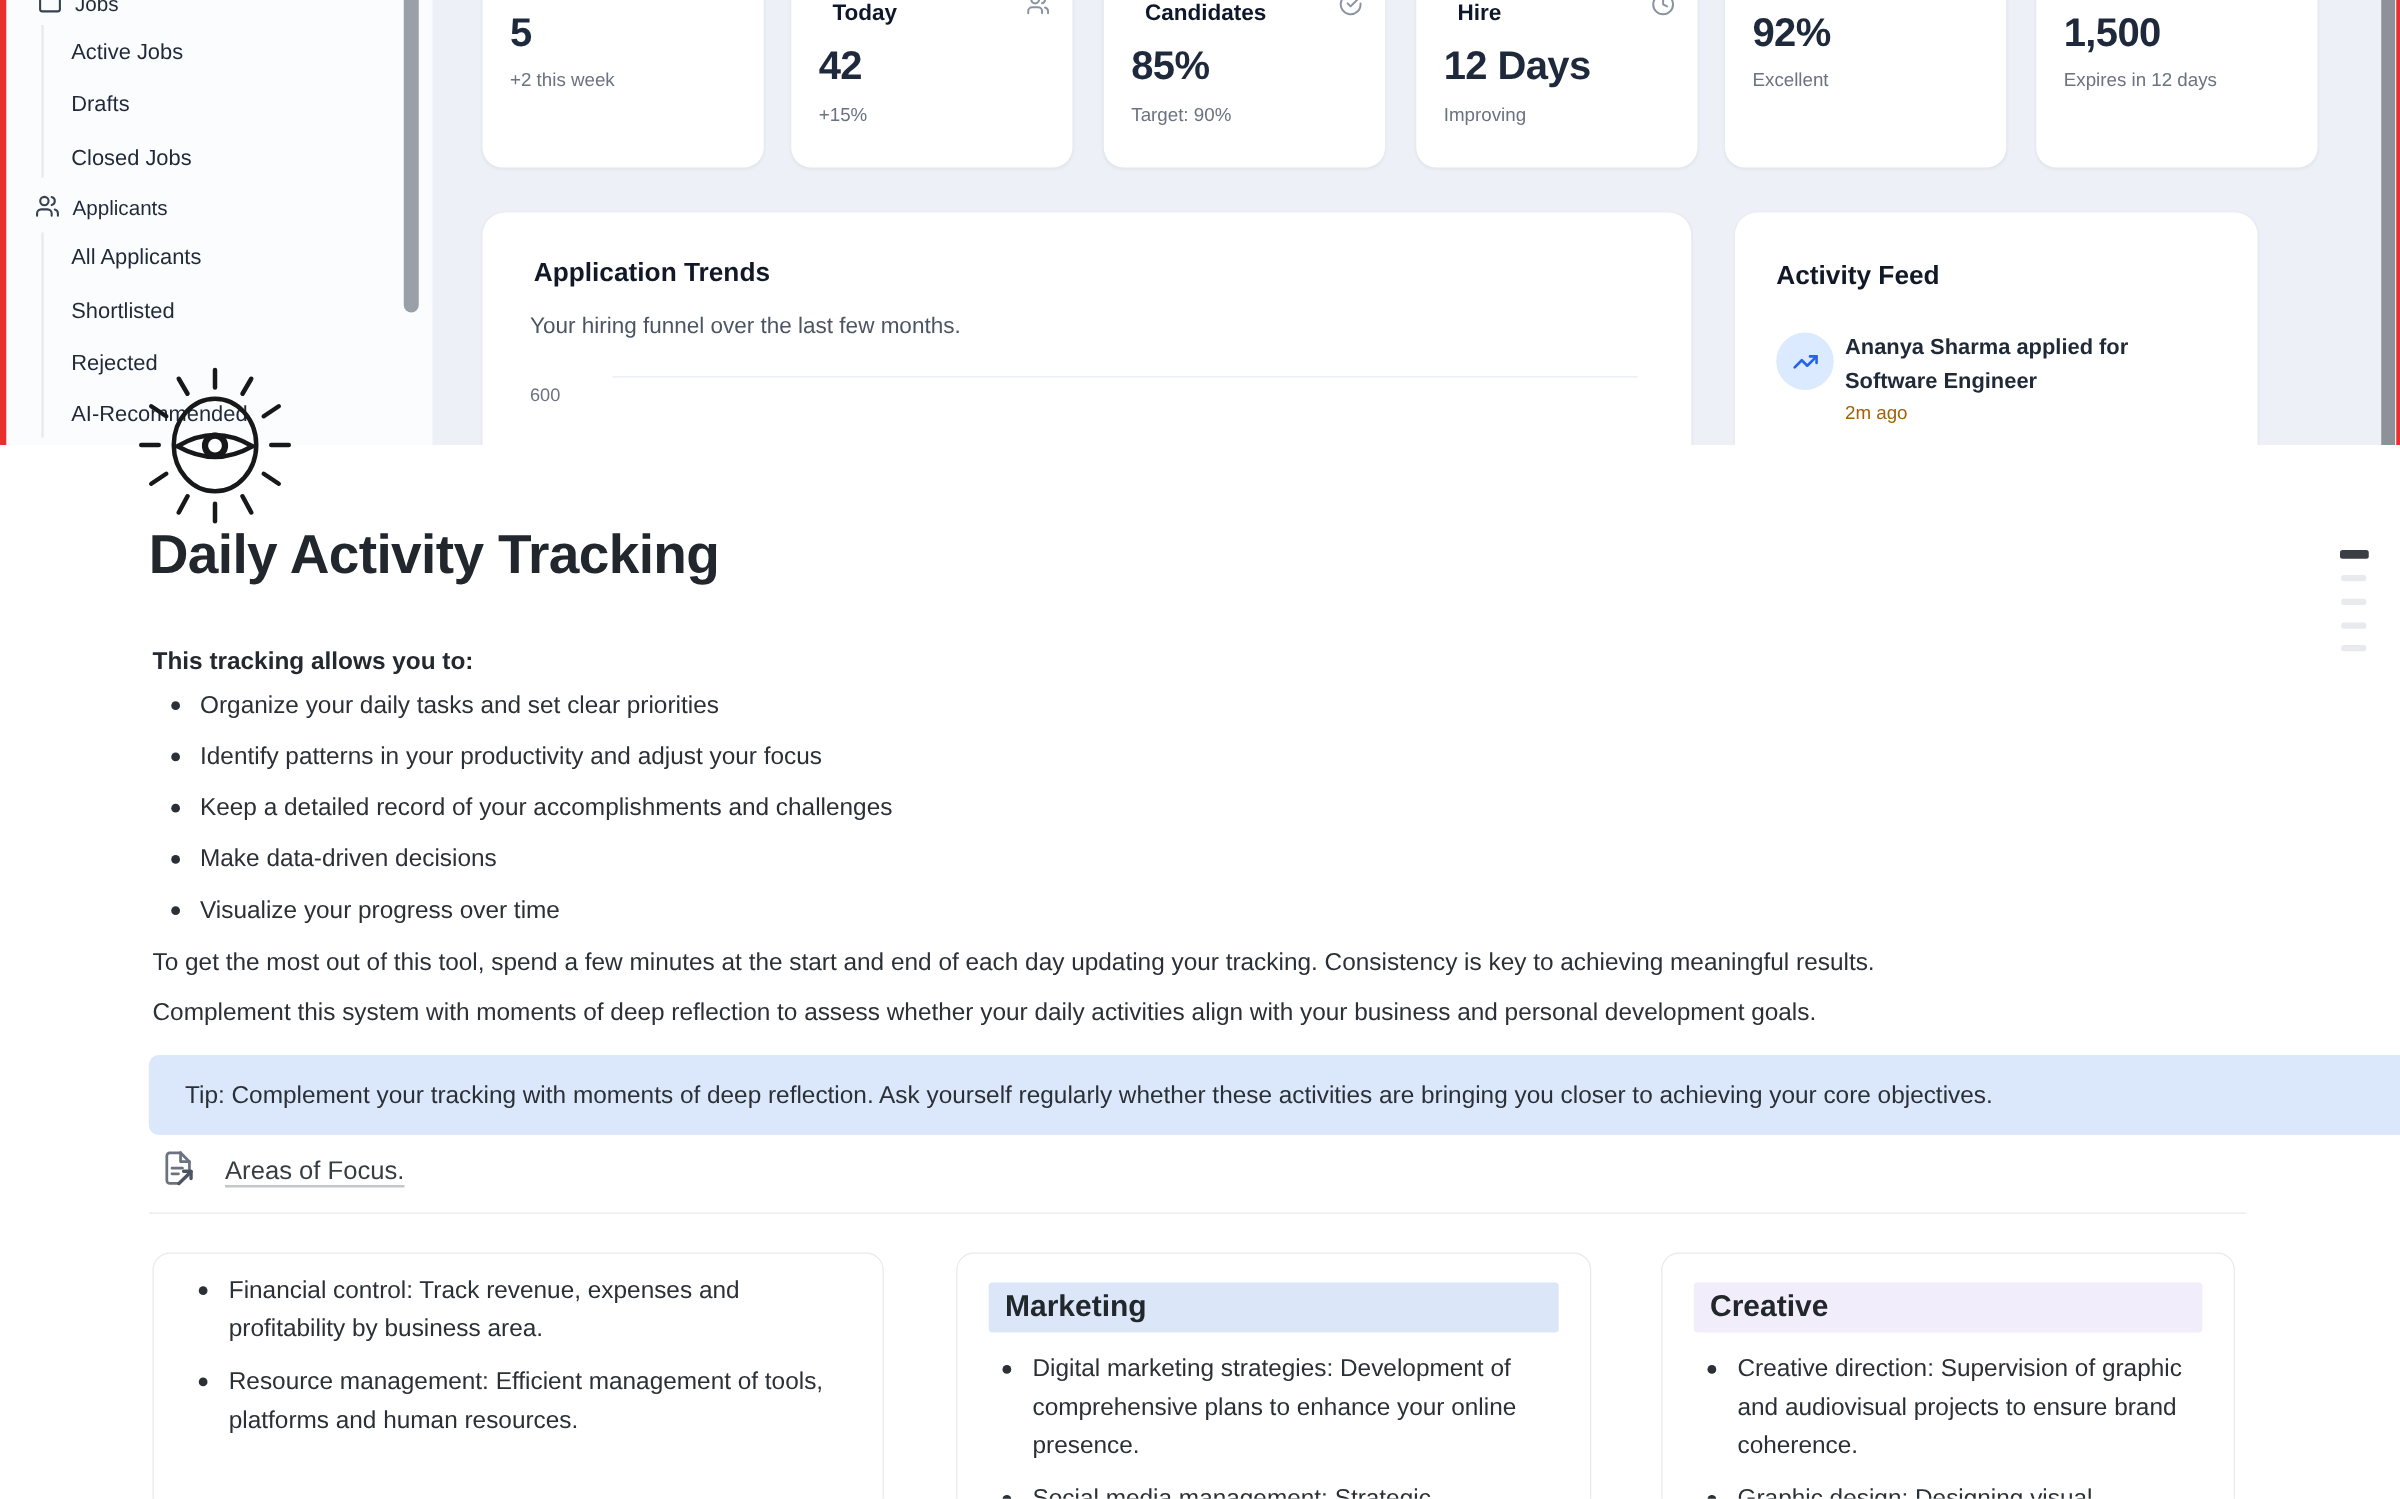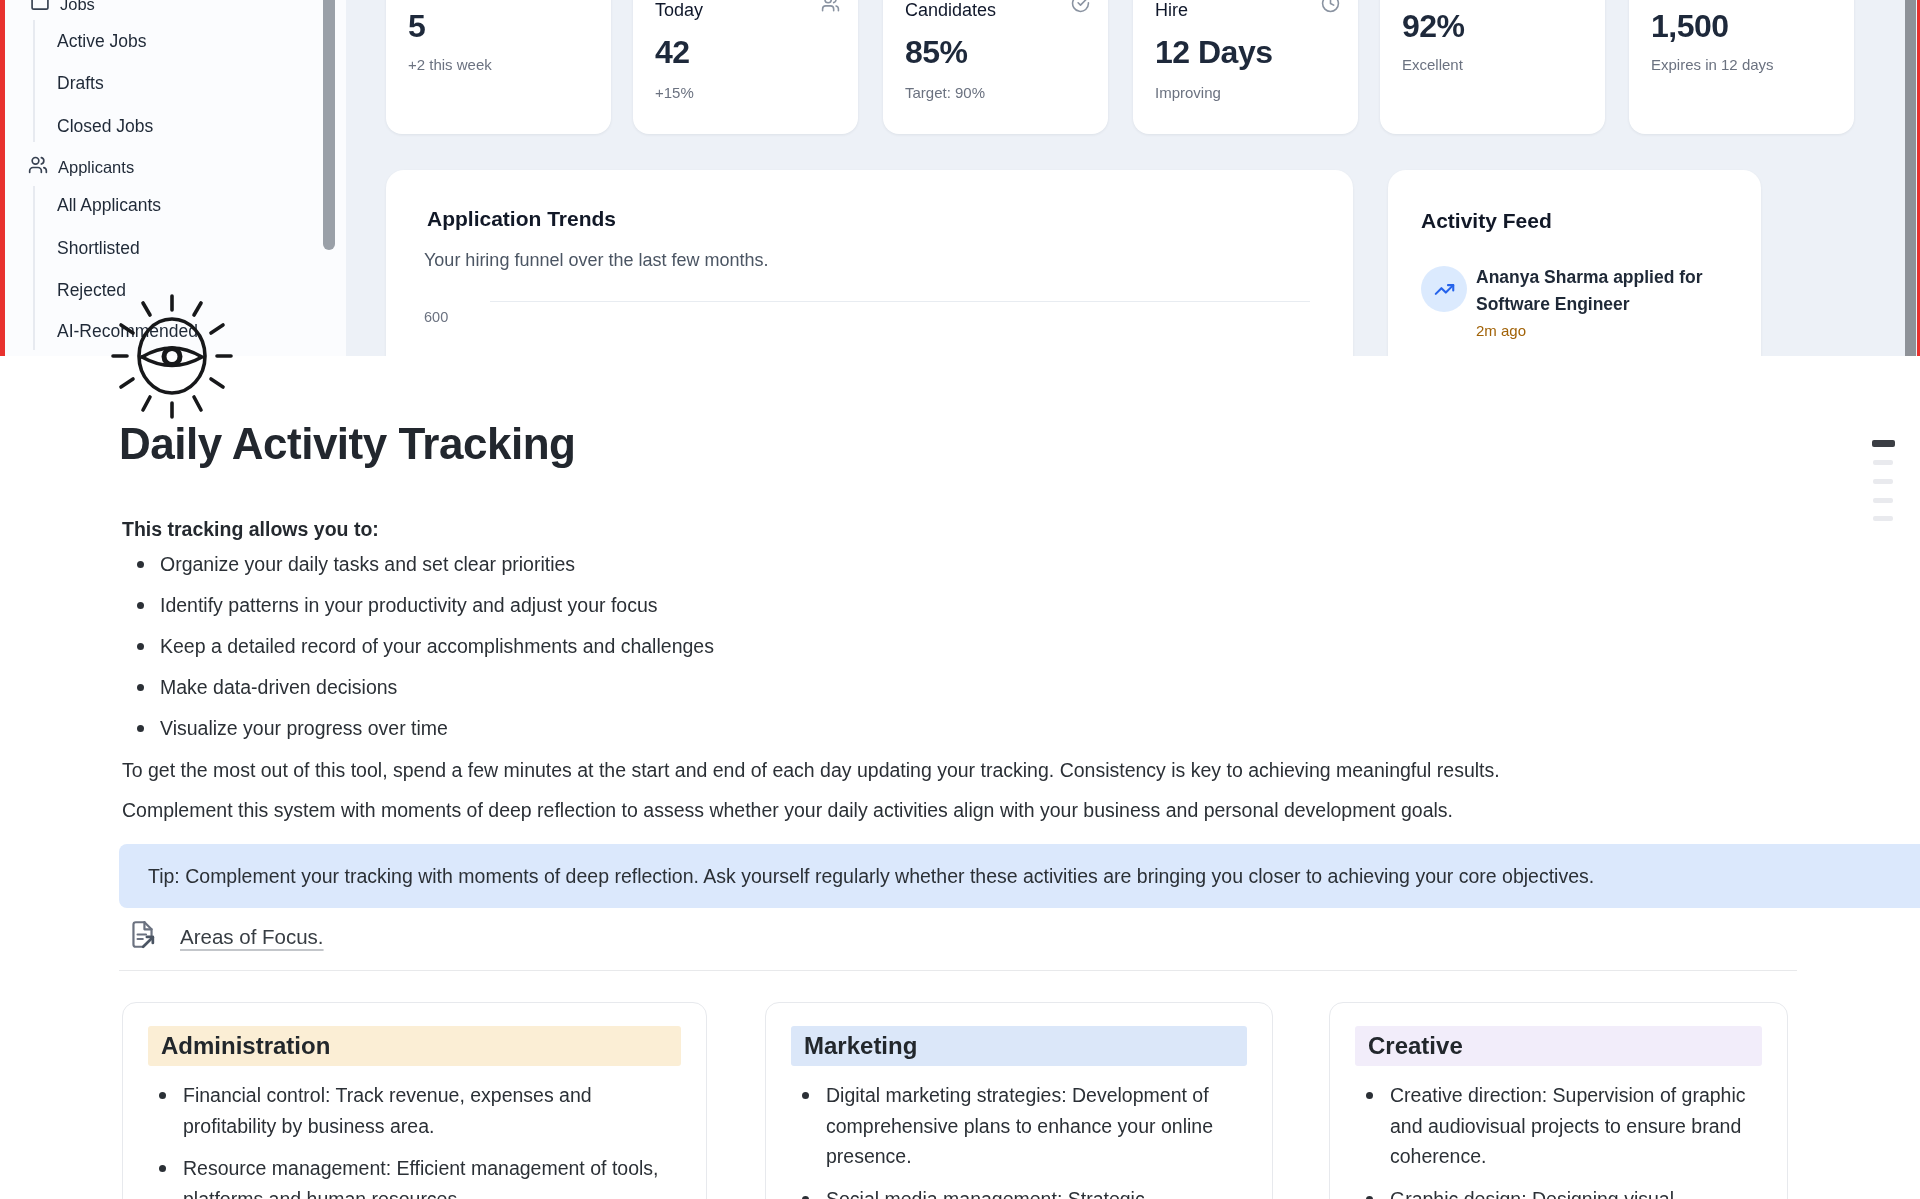--- a/index.html
+++ b/index.html
@@ -15,37 +15,37 @@
   .sidebar { position:absolute; left:5px; top:0; width:341px; height:356px; background:#fbfcfe; }
   .side-scroll { position:absolute; left:318px; top:-10px; width:12px; height:260px; background:#9aa0a8; border-radius:6px; }
   .side-guide { position:absolute; left:28px; width:2px; background:#e7eaf0; }
   .g1 { top:20px; height:122px; } .g2 { top:186px; height:164px; }
   .side-head { position:absolute; font-size:16.5px; font-weight:500; color:#1f2937; display:flex; align-items:center; gap:10px; }
   .side-head svg { width:20px; height:20px; stroke:#374151; }
   .side-item { position:absolute; left:52px; font-size:17.5px; color:#1f2937; }
 
   .scard { position:absolute; top:-62px; width:225px; height:196px; background:#ffffff; border-radius:16px; box-shadow:0 1px 3px rgba(16,24,40,.07); }
   .c1{left:386px;} .c2{left:633px;} .c3{left:883px;} .c4{left:1133px;} .c5{left:1380px;} .c6{left:1629px;}
-  .scard .label { position:absolute; left:22px; top:62px; font-size:18px; font-weight:400; color:#0f172a; }
+  .scard .label { position:absolute; left:33px; top:62px; font-size:18px; font-weight:700; color:#0f172a; }
   .scard .value { position:absolute; left:22px; top:96px; font-size:32px; font-weight:700; color:#1e293b; letter-spacing:-.5px; }
   .scard .sub   { position:absolute; left:22px; top:146px; font-size:15px; color:#6b7280; }
   .scard.v-high .value { top:70px; }
   .scard.v-high .sub   { top:118px; }
   .scard .cicon { position:absolute; right:18px; top:56px; width:19px; height:19px; color:#8a93a1; }
   .scard .cicon svg { width:19px; height:19px; }
 
   .panel { position:absolute; top:170px; background:#ffffff; border-radius:18px; box-shadow:0 1px 3px rgba(16,24,40,.06); }
   .trends { left:386px; width:967px; height:230px; }
   .panel-title { position:absolute; font-size:21px; font-weight:700; color:#111827; }
   .trends .panel-title { left:41px; top:37px; }
   .trends-sub { position:absolute; left:38px; top:80px; font-size:18px; color:#4b5563; }
   .axis-label { position:absolute; left:38px; top:139px; font-size:14.5px; color:#6b7280; }
   .gridline { position:absolute; left:104px; top:131px; width:820px; height:1px; background:#e8ecf1; }
 
-  .activity { left:1388px; width:373px; height:230px; }
+  .activity { left:1388px; width:418px; height:230px; }
   .activity .panel-title { left:33px; top:39px; }
   .feed-item { position:absolute; left:0; top:0; width:467px; height:230px; }
   .feed-ic { position:absolute; left:33px; top:96px; width:46px; height:46px; border-radius:50%; background:#dbeafe; display:flex; align-items:center; justify-content:center; }
   .feed-ic svg { width:21px; height:21px; stroke:#2563eb; }
   .feed-text { position:absolute; left:88px; top:94px; width:305px; font-size:17.5px; font-weight:600; color:#1f2937; line-height:27px; }
   .feed-time { position:absolute; left:88px; top:152px; font-size:15px; color:#a16207; }
 
   
   .doc { position:absolute; left:0; top:356px; width:1920px; height:843px; background:#ffffff; }
   .page-eye { position:absolute; left:100px; top:284px; width:145px; height:145px; z-index:10; }
@@ -246,21 +246,20 @@
         <path d="M12.5 21.5 20 14.2" stroke="#4b5563" stroke-width="2.1"></path>
         <path d="M15.4 13.9H20v4.6" stroke="#4b5563" stroke-width="2.1"></path>
       </svg>
     </span>
     <span class="doc-link">Areas of Focus.</span>
   </div>
 
   <div class="doc-divider"></div>
 
   <div class="col-card col-a">
-    <div class="col-head">Administration</div>
     <ul class="col-list">
       <li>Financial control: Track revenue, expenses and profitability by business area.</li>
       <li>Resource management: Efficient management of tools, platforms and human resources.</li>
     </ul>
   </div>
 
   <div class="col-card col-b">
     <div class="col-head">Marketing</div>
     <ul class="col-list">
       <li>Digital marketing strategies: Development of comprehensive plans to enhance your online presence.</li>

